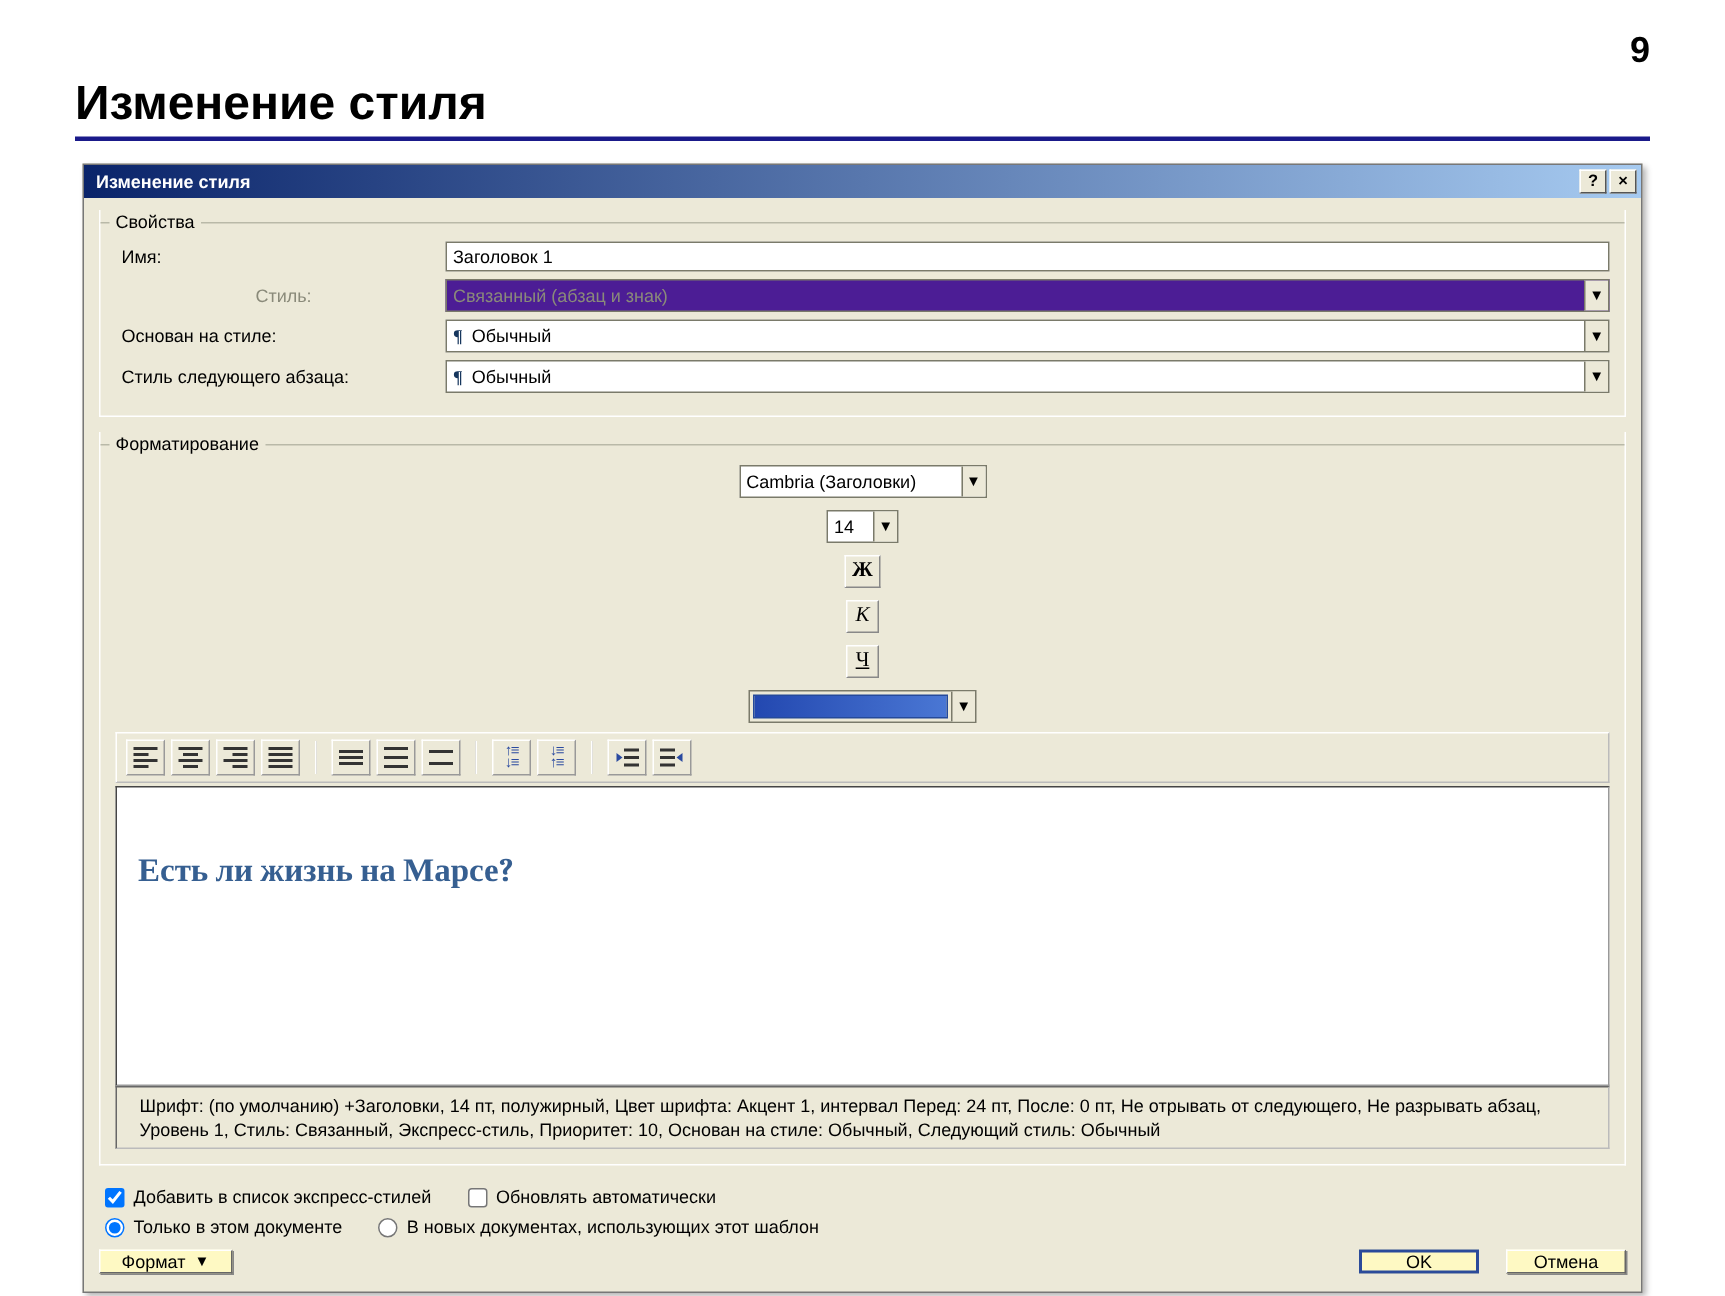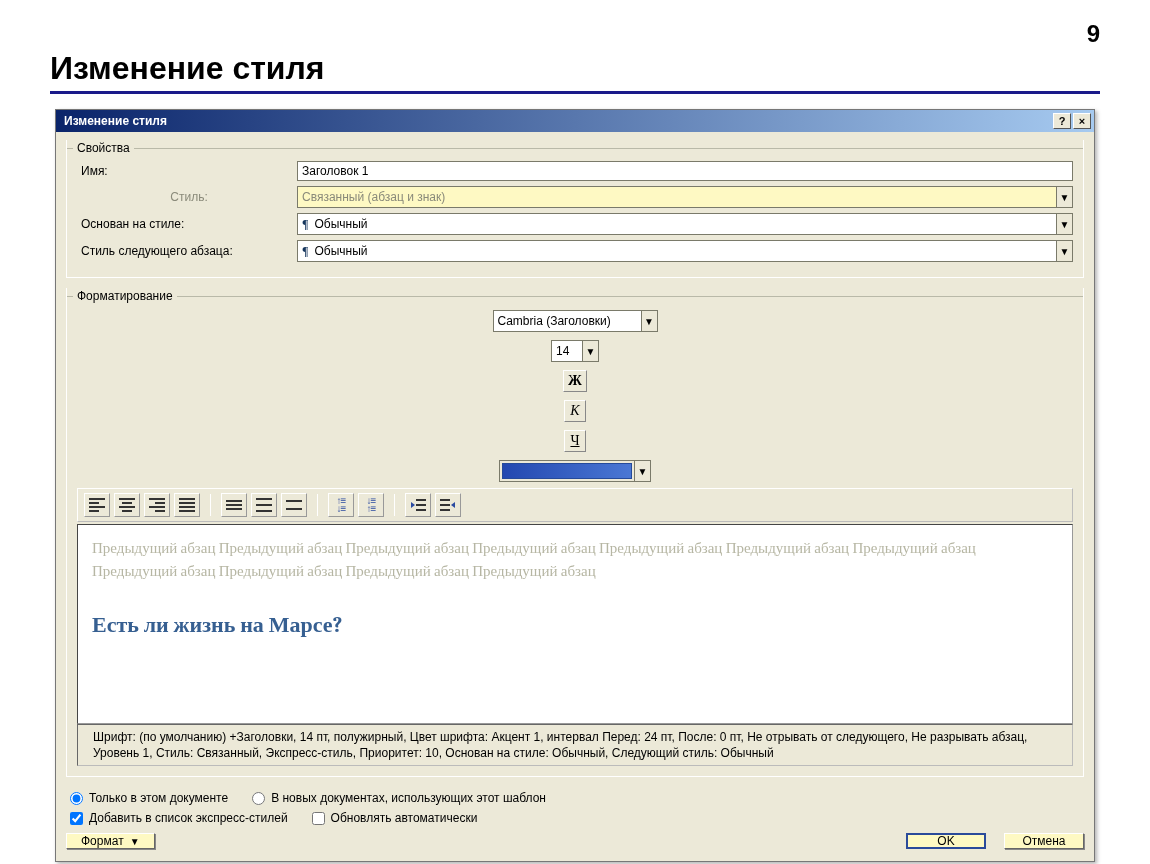--- a/index.html
+++ b/index.html
@@ -106,21 +106,21 @@
     height: 22px;
     border: 1px solid #7a7a6a;
     background: #fff;
   }
   .combo .combo-text {
     flex: 1;
     padding: 2px 4px;
     font-size: 12px;
     display: flex; align-items: center; gap: 6px;
   }
-  .combo.disabled { background: #fef9c3; }
+  .combo.disabled { background: #4c1d95; }
   .combo.disabled .combo-text { color: #8a8a7a; }
   .combo .combo-btn, .color-btn-drop {
     width: 16px;
     background: #ece9d8;
     border-left: 1px solid #7a7a6a;
     display:flex; align-items:center; justify-content:center;
     font-size: 10px; color:#000;
   }
   .pilcrow { color: #16365d; font-weight: bold; font-family: Georgia, serif; }
 
@@ -394,48 +394,47 @@
                   <rect x="0" y="1" width="10" height="2"></rect>
                   <rect x="0" y="6" width="10" height="2"></rect>
                   <rect x="0" y="11" width="10" height="2"></rect>
                   <polygon fill="#2a4aa0" points="11,7 15,4 15,10"></polygon>
                 </g>
               </svg>
           </div>
         </div>
 
         <div class="preview">
-          <div class="prev-grey">Предыдущий абзац Предыдущий абзац Предыдущий абзац Предыдущий абзац Предыдущий абзац Предыдущий абзац Предыдущий абзац Предыдущий абзац Предыдущий абзац Предыдущий абзац Предыдущий абзац</div>
           <div class="prev-heading">Есть ли жизнь на Марсе?</div>
         </div>
 
         <div class="desc-box">Шрифт: (по умолчанию) +Заголовки, 14 пт, полужирный, Цвет шрифта: Акцент 1, интервал Перед: 24 пт, После: 0 пт, Не отрывать от следующего, Не разрывать абзац, Уровень 1, Стиль: Связанный, Экспресс-стиль, Приоритет: 10, Основан на стиле: Обычный, Следующий стиль: Обычный</div>
       </div>
 
       <div class="opts">
+        <div class="opts-row">
+          <label class="chk">
+            <input type="checkbox" checked="" style="">
+            <span>Добавить в список экспресс-стилей</span>
+          </label>
+          <label class="chk">
+            <input type="checkbox" style="">
+            <span>Обновлять автоматически</span>
+          </label>
+        </div>
         <div class="opts-row">
           <label class="rad">
             <input type="radio" name="scope" checked="" style="">
             <span>Только в этом документе</span>
           </label>
           <label class="rad">
             <input type="radio" name="scope" style="">
             <span>В новых документах, использующих этот шаблон</span>
           </label>
         </div>
-        <div class="opts-row">
-          <label class="chk">
-            <input type="checkbox" checked="" style="">
-            <span>Добавить в список экспресс-стилей</span>
-          </label>
-          <label class="chk">
-            <input type="checkbox" style="">
-            <span>Обновлять автоматически</span>
-          </label>
-        </div>
       </div>
 
       <div class="bottom-row">
         <div class="dlg-btn">
           <span>Формат</span>
           <span class="btn-caret">▼</span>
         </div>
         <div class="right-btns">
           <div class="dlg-btn default">OK</div>
           <div class="dlg-btn">Отмена</div>

